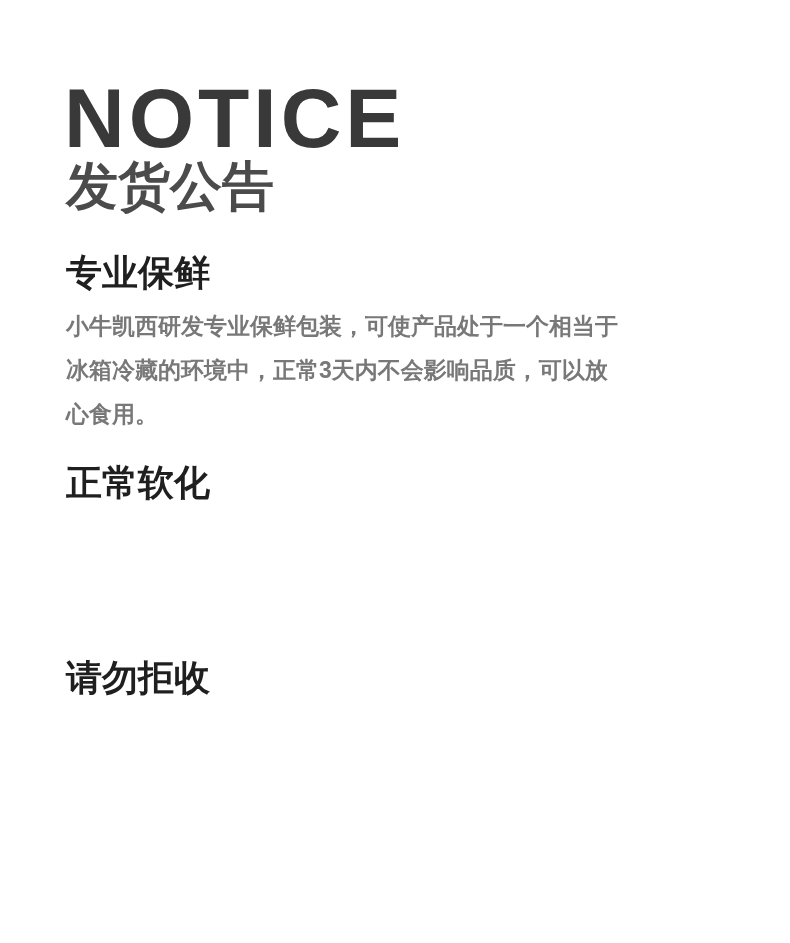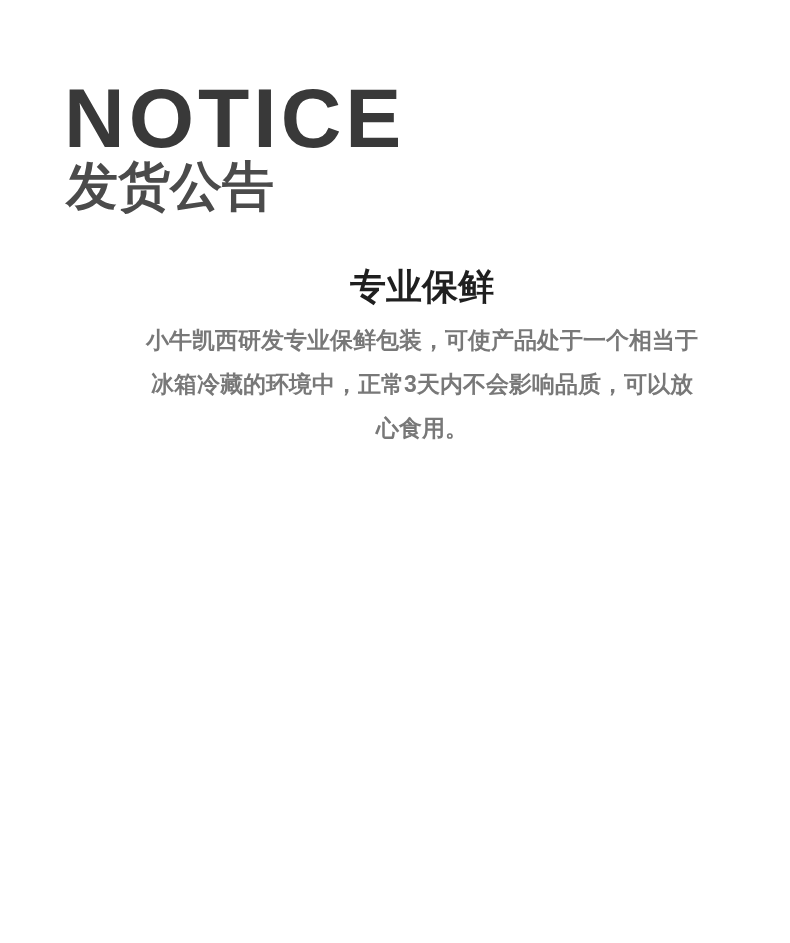--- a/index.html
+++ b/index.html
@@ -7,21 +7,20 @@
     padding: 0;
     background: #ffffff;
   }
   .page {
     position: relative;
     width: 720px;
     height: 943px;
     background: #ffffff;
     font-family: "Liberation Sans", sans-serif;
     overflow: hidden;
-    text-align: center;
   }
   .title-en {
     position: absolute;
     left: 64px;
     top: 76px;
     margin: 0;
     font-size: 84px;
     line-height: 1;
     font-weight: bold;
     letter-spacing: 4px;
@@ -35,21 +34,21 @@
     font-size: 52px;
     line-height: 1.2;
     font-weight: bold;
     color: #4b4b4b;
   }
   .section {
     position: absolute;
     left: 66px;
     width: 712px;
   }
-  .section-1 { top: 265px; }
+  .section-1 { top: 251px; }
   .section-2 { top: 461px; }
   .section-3 { top: 656px; }
   .section-title {
     margin: 0 0 10px 0;
     font-size: 36px;
     line-height: 1.2;
     font-weight: bold;
     color: #1f1f1f;
   }
   .section-body {
@@ -71,18 +70,20 @@
   <h2 class="title-zh">发货公告</h2>
 
   <section class="section section-1">
     <h3 class="section-title">专业保鲜</h3>
     <p class="section-body">小牛凯西研发专业保鲜包装，可使产品处于一个相当于
 冰箱冷藏的环境中，正常3天内不会影响品质，可以放
 心食用。</p>
   </section>
 
   <section class="section section-2">
+    <h3 class="section-title">正常软化</h3>
   </section>
 
   <section class="section section-3">
+    <h3 class="section-title">请勿拒收</h3>
   </section>
 
 </div>
 
 </body></html>

